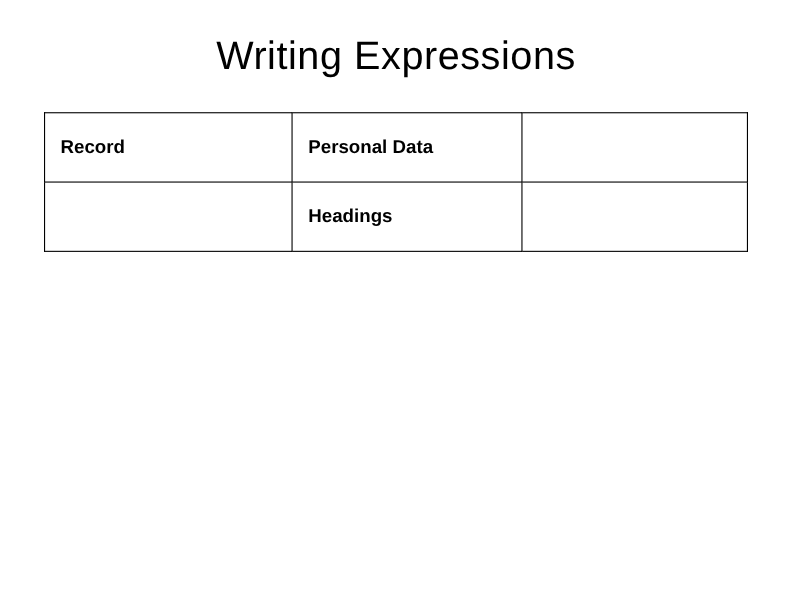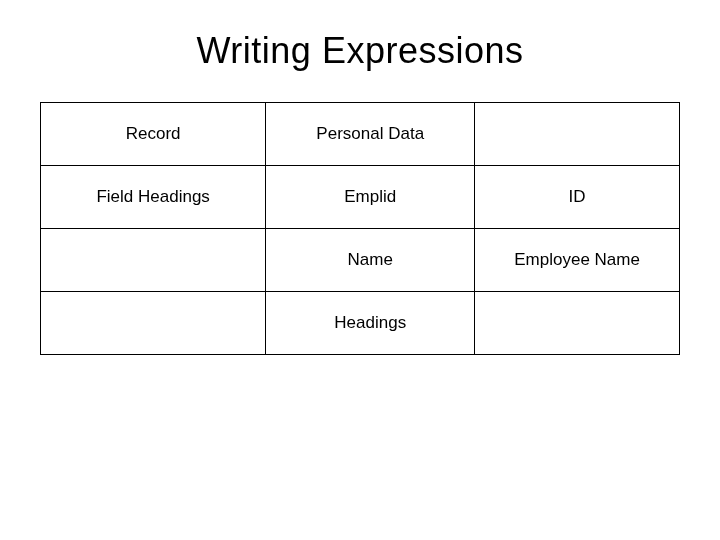--- a/index.html
+++ b/index.html
@@ -1,19 +1,18 @@
 <!DOCTYPE html>
 <html><head>
   <meta charset="utf-8">
   <style>
     * {
       margin: 0;
       padding: 0;
       box-sizing: border-box;
-      text-align: center;
     }
 
     body {
       width: 720px;
       height: 540px;
       background: #ffffff;
       font-family: Arial, sans-serif;
       display: flex;
       flex-direction: column;
       align-items: center;
@@ -39,20 +38,21 @@
     }
 
     td {
       border: 1.5px solid #000;
       padding: 21px 14px;
       font-size: 17px;
       color: #000;
       vertical-align: middle;
       min-height: 44px;
       height: 44px;
+      font-weight: bold;
     }
 
     td:first-child {
       width: 220px;
     }
 
     td:nth-child(2) {
       width: 204px;
     }
 
@@ -67,29 +67,19 @@
 
 <div class="table-container">
   <table>
     <tbody>
       <tr>
         <td>Record</td>
         <td>Personal Data</td>
         <td></td>
       </tr>
       <tr>
-        <td>Field Headings</td>
-        <td>Emplid</td>
-        <td>ID</td>
-      </tr>
-      <tr>
-        <td></td>
-        <td>Name</td>
-        <td>Employee Name</td>
-      </tr>
-      <tr>
         <td></td>
         <td>Headings</td>
         <td></td>
       </tr>
     </tbody>
   </table>
 </div>
 
 </body></html>

